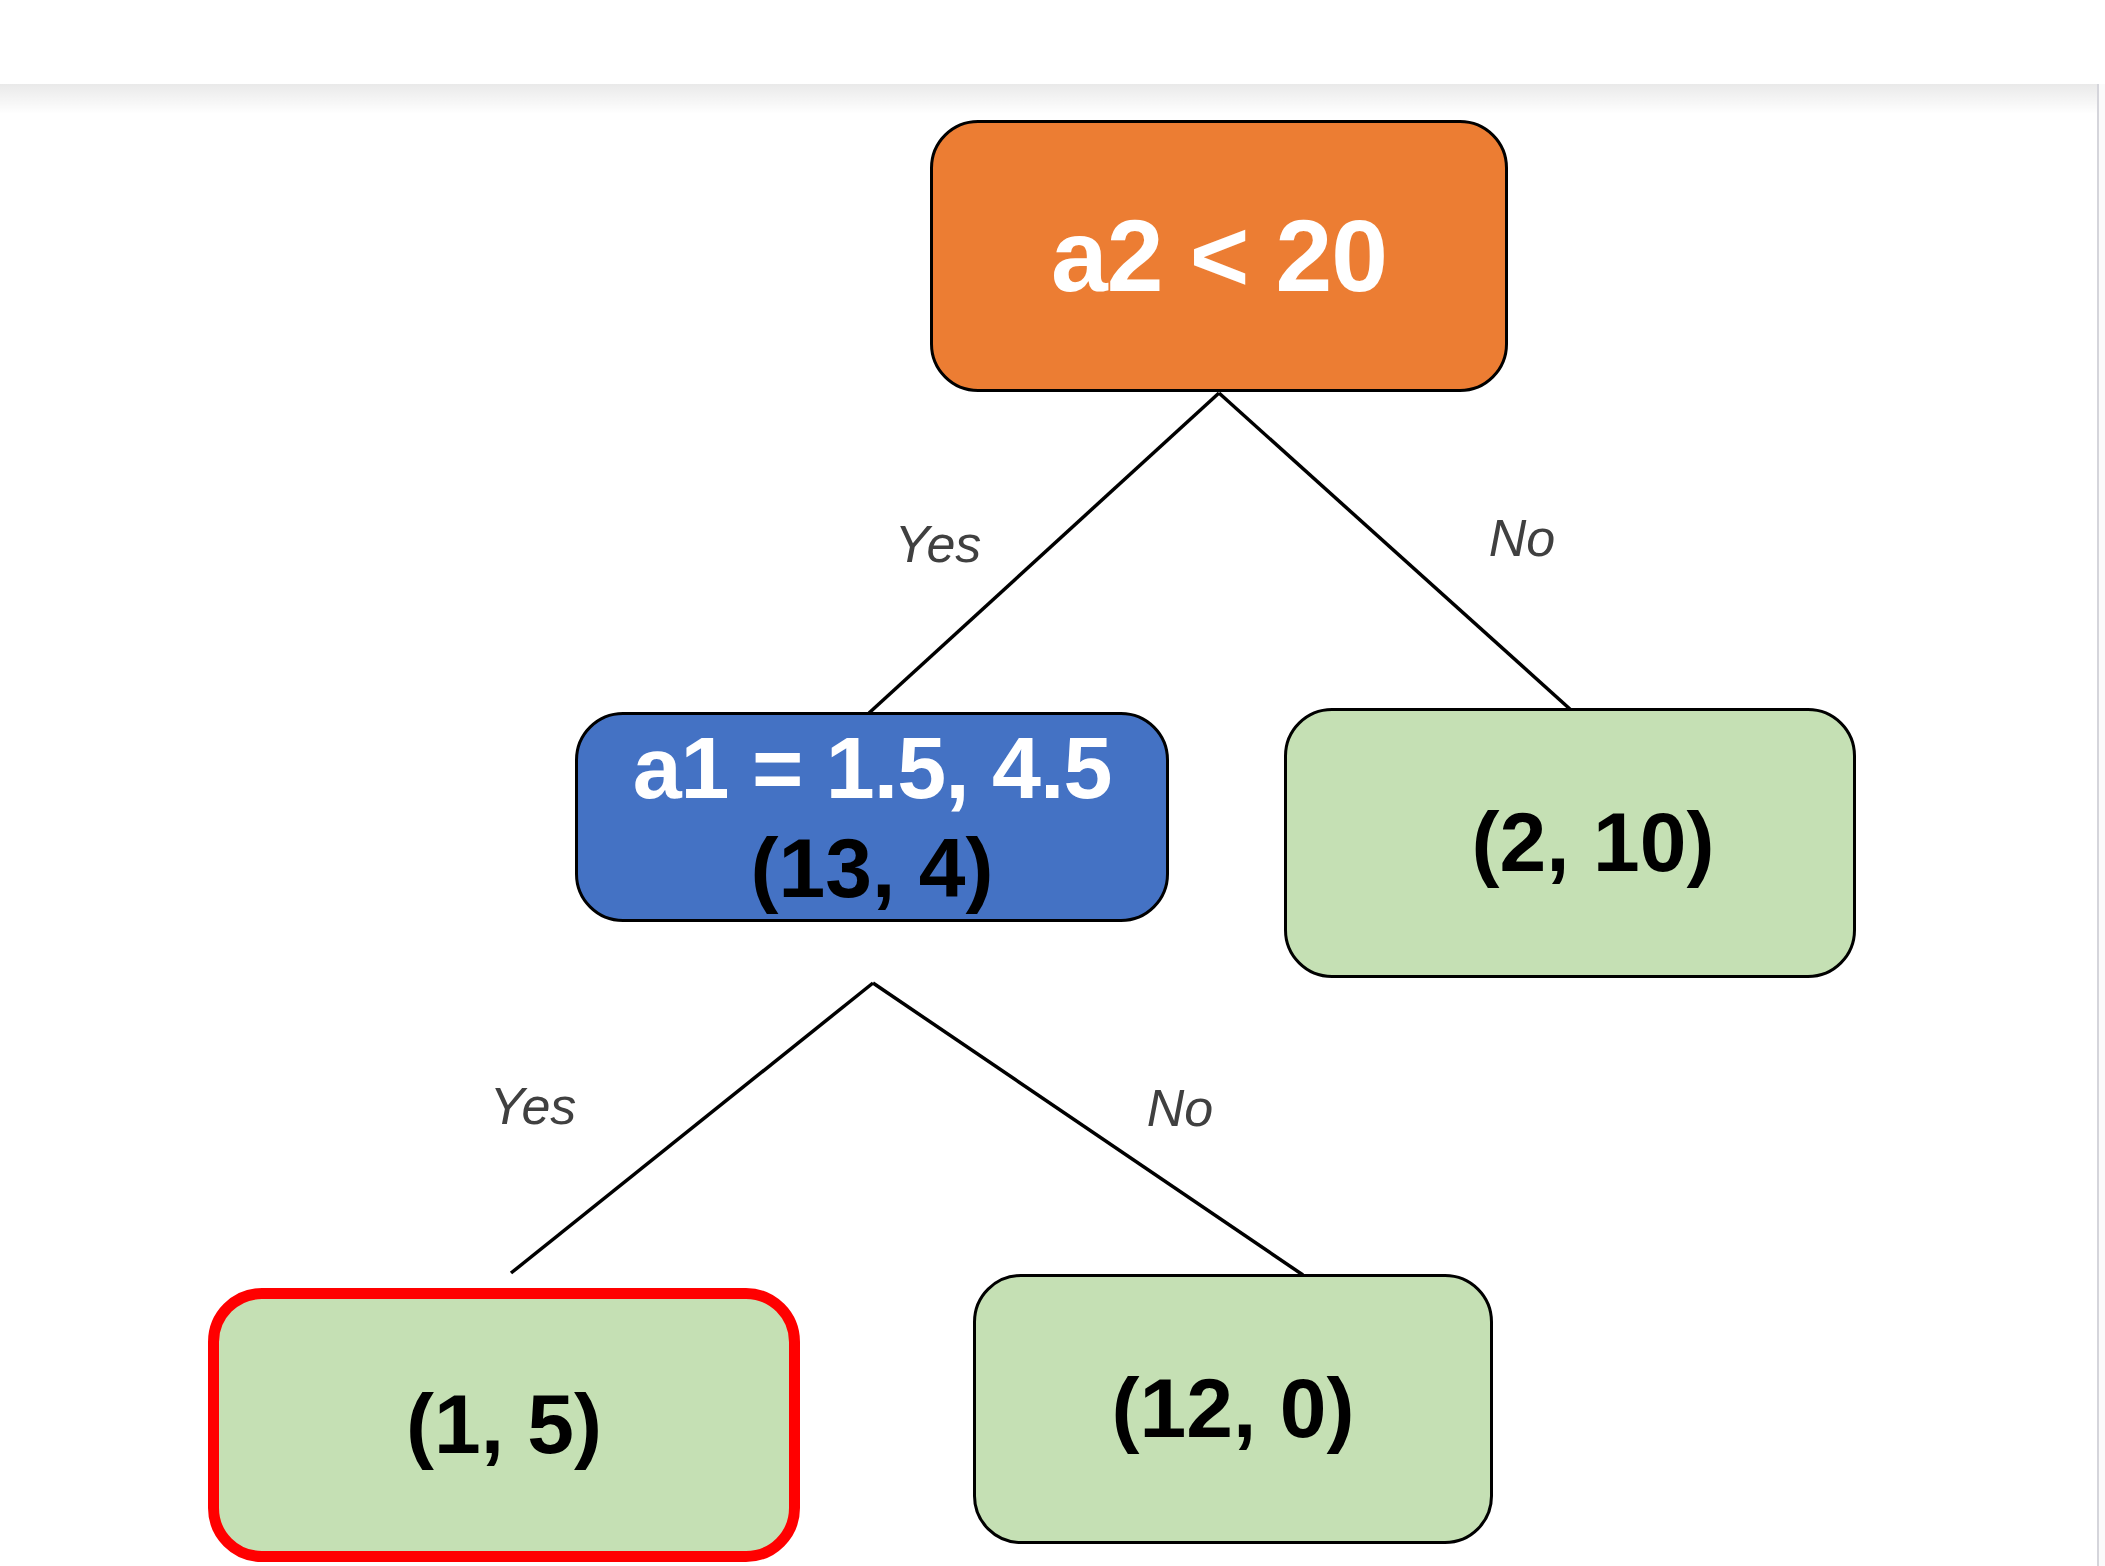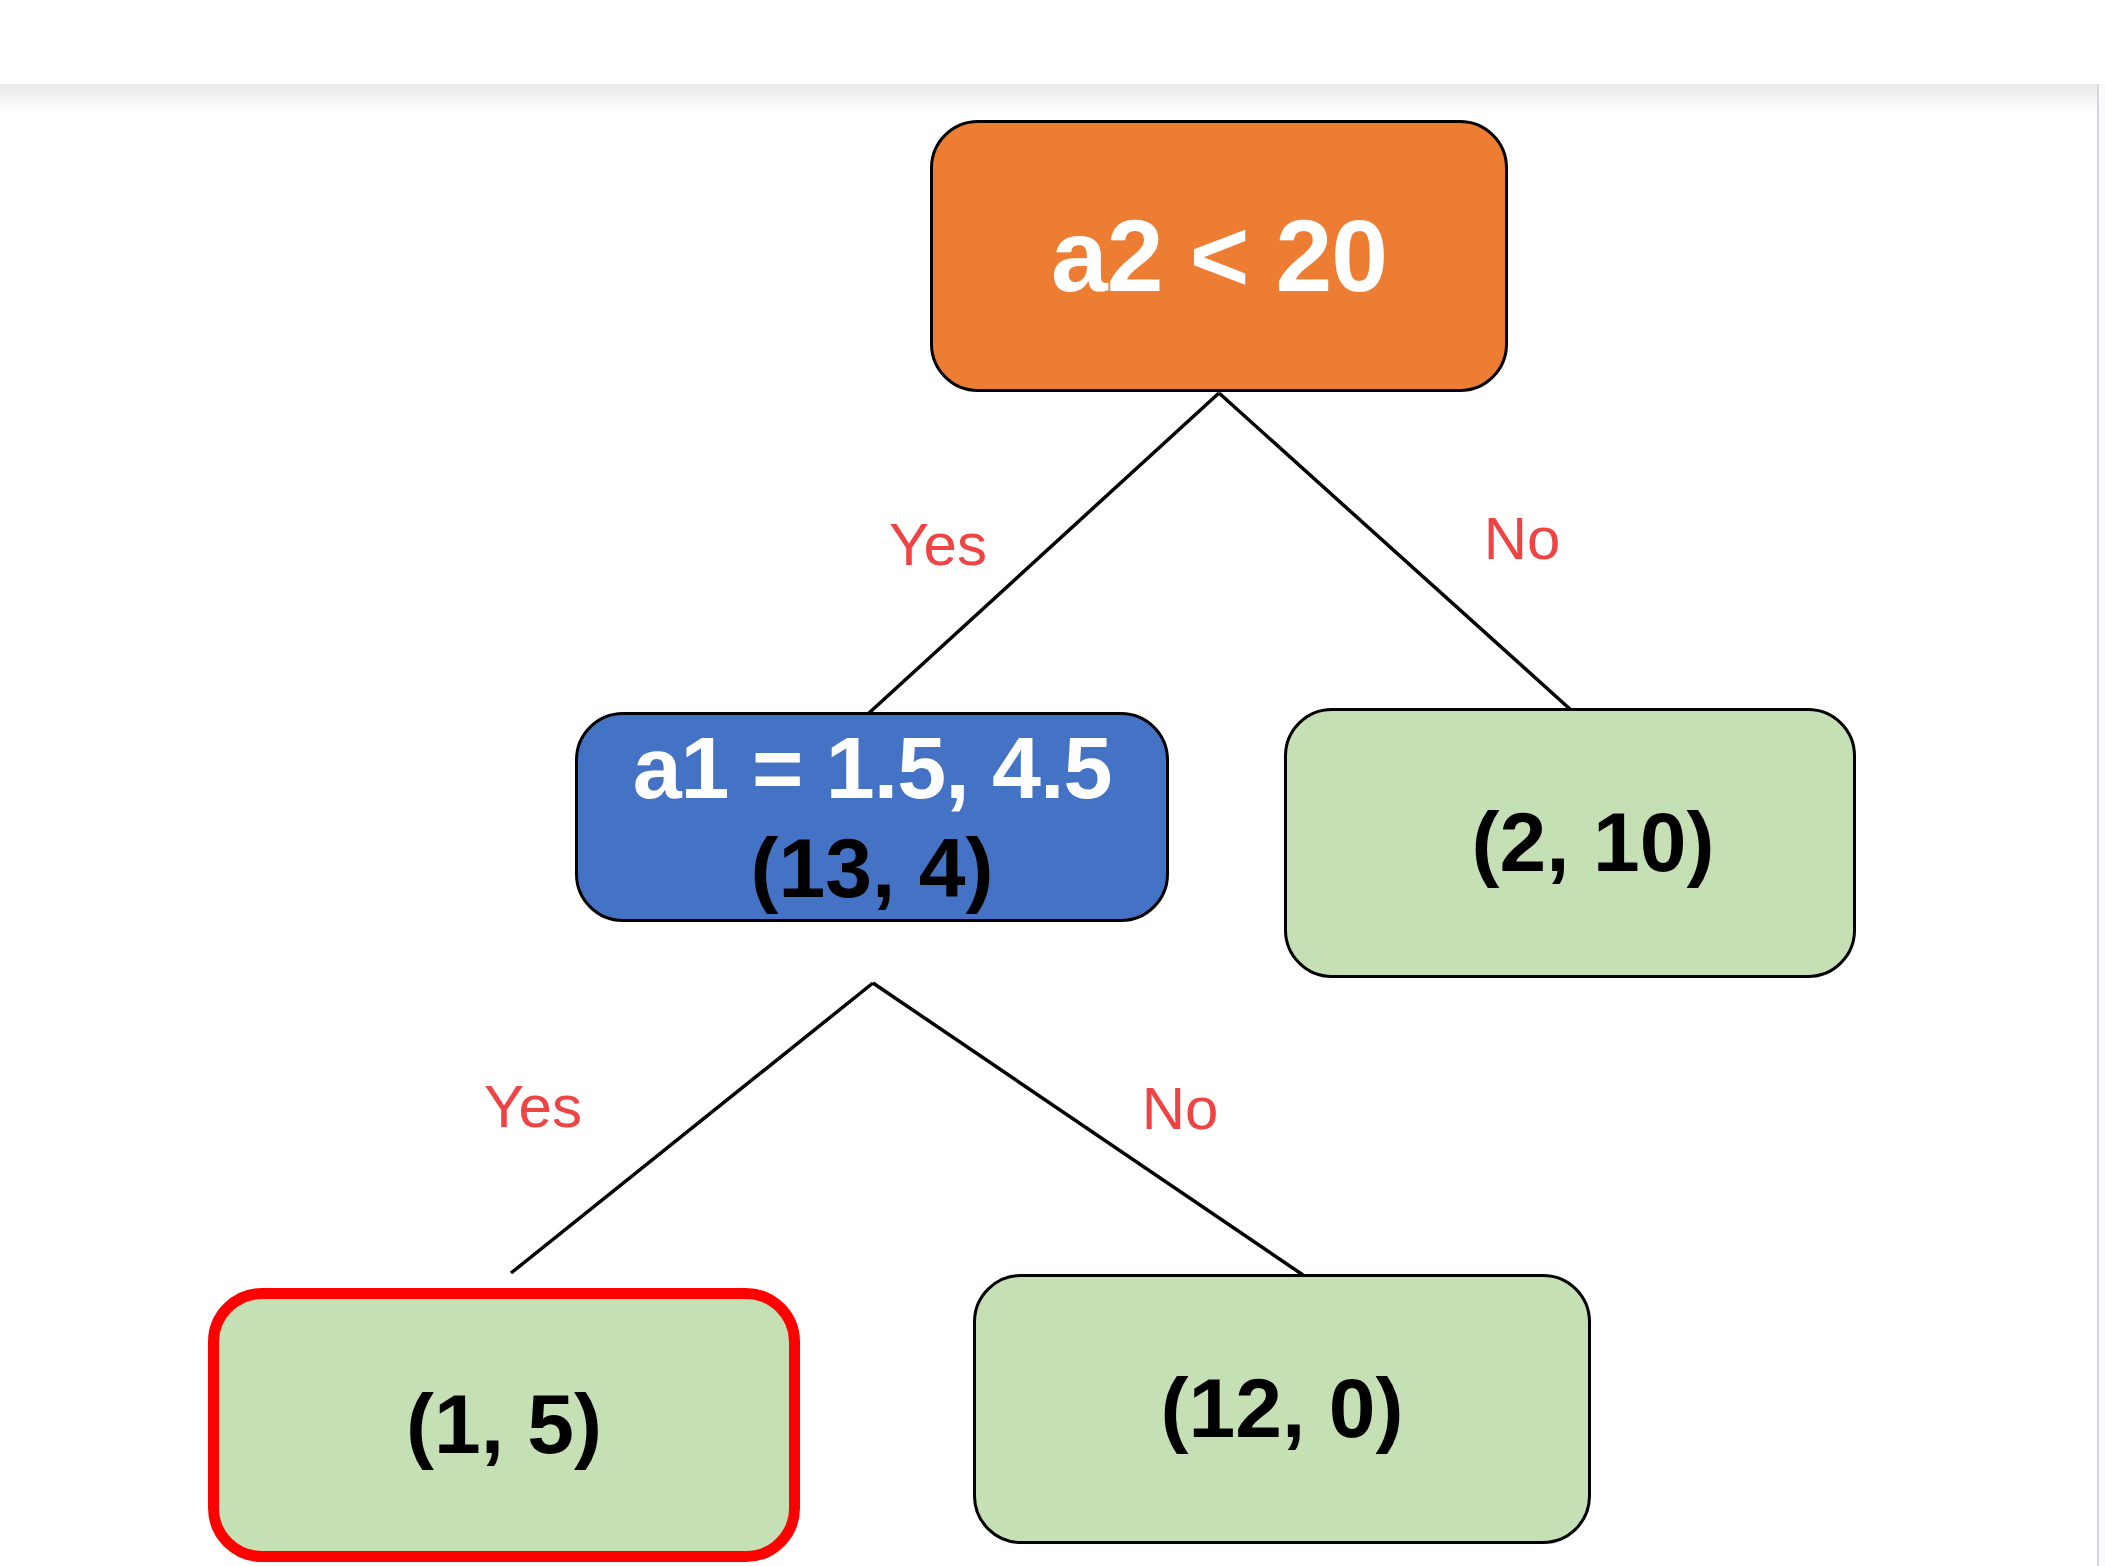--- a/index.html
+++ b/index.html
@@ -61,28 +61,29 @@
   }
   .node-internal .cond { color: #ffffff; font-size: 88px; }
   .node-internal .cnt  { font-size: 84px; }
 
   .leaf { background: #C5E0B4; }
   .leaf .cnt { font-size: 84px; }
 
   .node-leaf-right        { left: 1284px; top: 708px;  width: 572px; height: 270px; padding-left: 46px; }
   .node-leaf-bottom-left  { left: 208px;  top: 1272px; width: 592px; height: 274px;
                             border: 11px solid #FF0000; border-radius: 54px; margin-top: 16px; }
-  .node-leaf-bottom-right { left: 973px;  top: 1274px; width: 618px; height: 270px; }
+  .node-leaf-bottom-right { left: 973px;  top: 1274px; width: 520px; height: 270px; }
 
   .edge-label {
     position: absolute;
     transform: translate(-50%, -50%);
-    font-size: 60px;
-    color: #ef4444;
+    font-size: 52px;
+    color: #404040;
     white-space: nowrap;
+    font-style: italic;
   }
   .lbl-root-yes     { left: 938px;  top: 544px; }
   .lbl-root-no      { left: 1522px; top: 538px; }
   .lbl-internal-yes { left: 533px;  top: 1106px; }
   .lbl-internal-no  { left: 1180px; top: 1108px; }
 </style>
 </head>
 <body>
 
 <div class="canvas">

